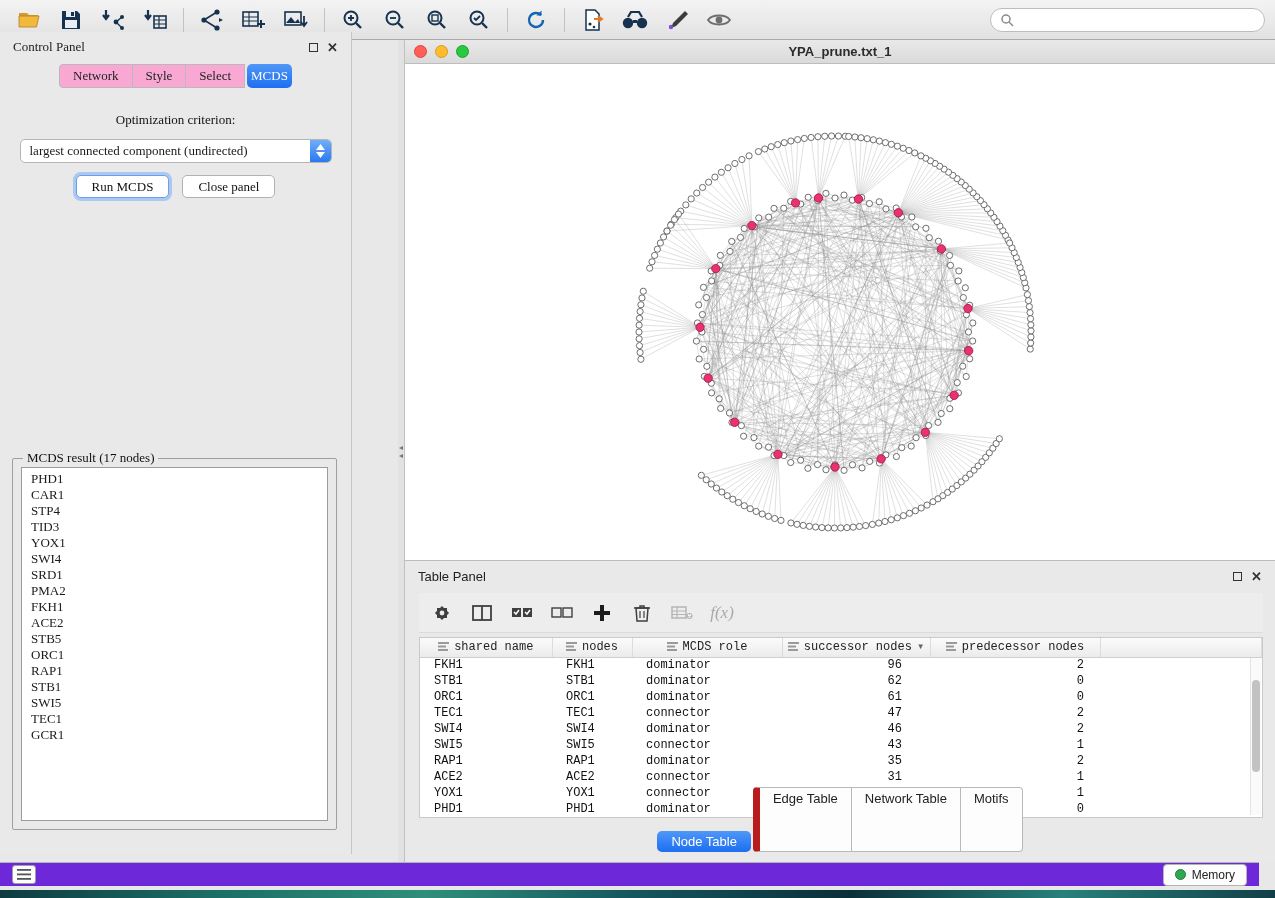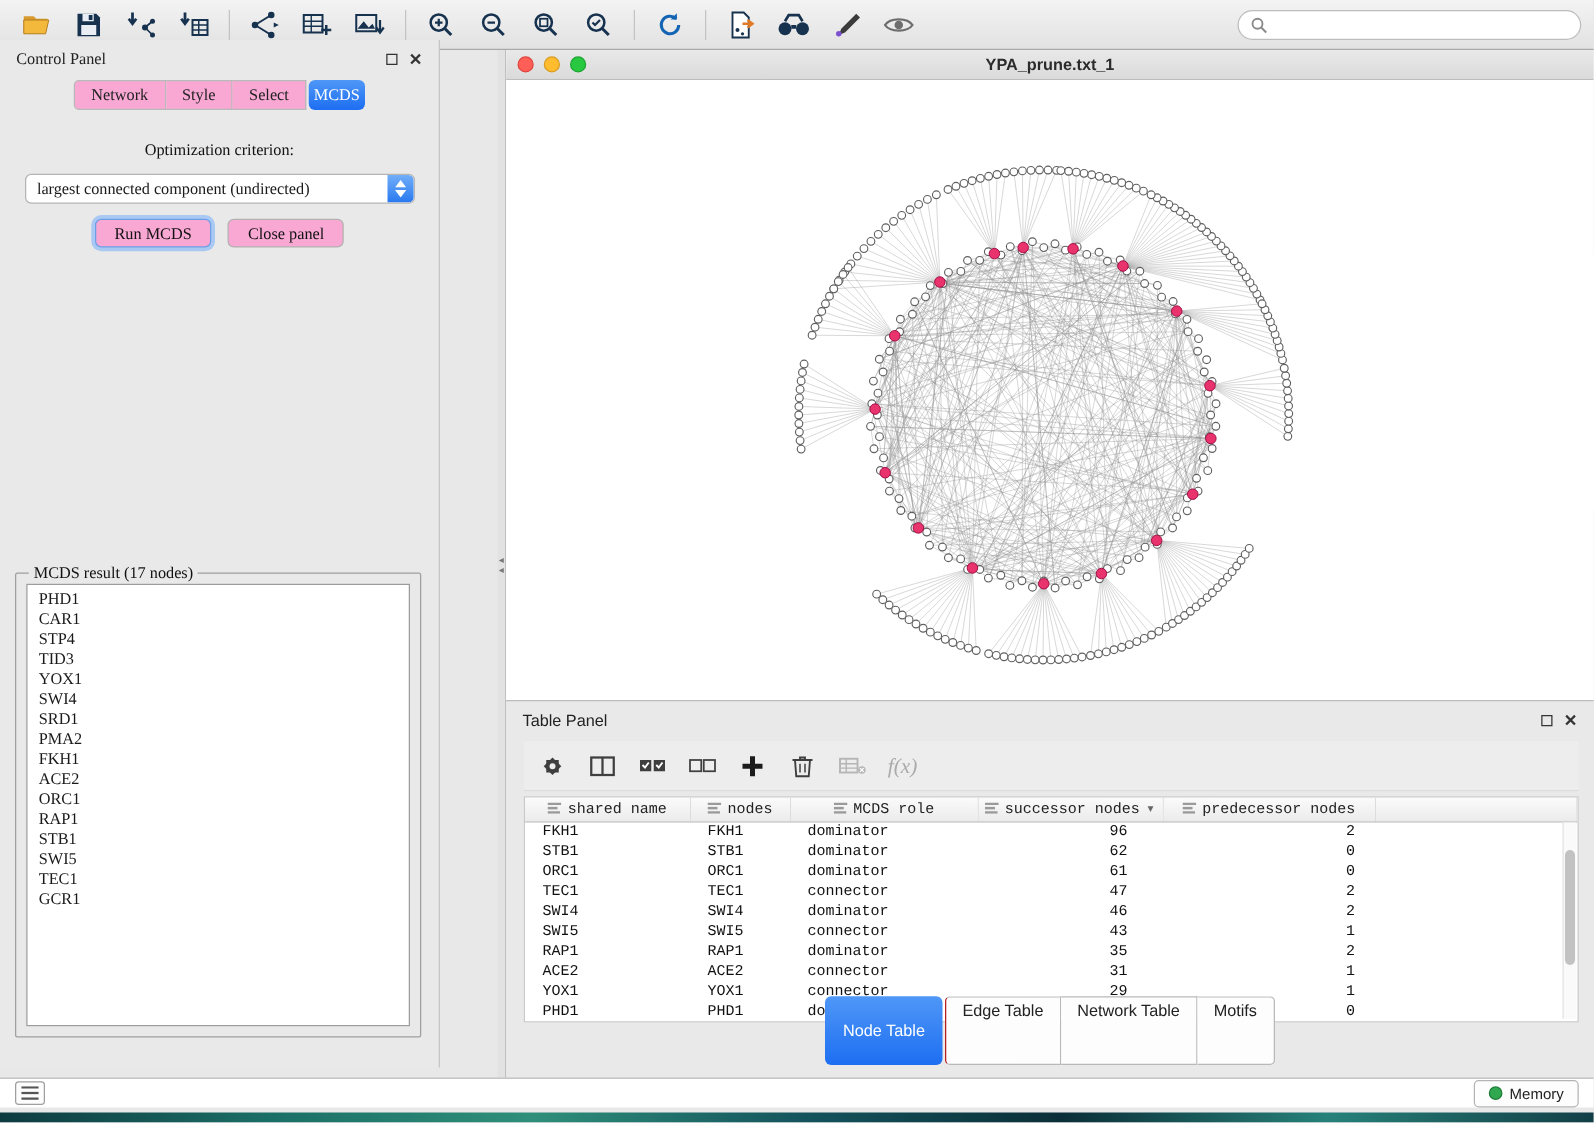--- a/index.html
+++ b/index.html
@@ -57,21 +57,21 @@
   }
   .dd-stepper {
     position:absolute; top:0; right:0; bottom:0; width:21px;
     background:linear-gradient(#71aef9,#2a79f0);
     border-radius:0 4px 4px 0; display:flex; flex-direction:column;
     align-items:center; justify-content:center; gap:2px;
   }
   .btn-row { display:flex; justify-content:center; gap:13px; margin-top:12px; }
   .btn {
     height:23px; padding:0 15px; font-size:13px; font-family:inherit;
-    background:#f9a8d4; border:1px solid #b2b2b2; border-radius:5px; color:#111;
+    background:#ffffff; border:1px solid #b2b2b2; border-radius:5px; color:#111;
   }
   .btn.focus-ring { border:1px solid #6d9ee8; box-shadow:0 0 0 3px #a9c9f3; }
 
   .mcds-fieldset {
     position:absolute; left:12px; right:14px; top:426px; height:372px;
     border:1px solid #9f9f9f; border-radius:2px; background:#e9e9e9;
   }
   .mcds-fieldset legend { font-size:13px; margin-left:6px; padding:0 4px; color:#111; }
   .mcds-listbox {
     position:absolute; left:8px; right:8px; top:8px; bottom:8px;
@@ -139,29 +139,29 @@
   }
   .vthumb { position:absolute; left:1px; right:1px; top:22px; height:92px; background:#c2c2c2; border-radius:5px; }
 
   .table-tabs { position:absolute; left:0; right:0; bottom:10px; display:flex; justify-content:center; }
   .ttab {
     font-size:13px; padding:3px 13px; background:#fdfdfd;
     border:1px solid #b9b9b9; border-left:none; color:#222;
   }
   .ttab.active {
     background:linear-gradient(#4f97f7,#1d6ef2); color:#fff; border:none;
-    border-radius:5px; padding:20px 14px; margin-right:2px;
-  }
-  .ttab.first-plain { border-left:1px solid #b91c1c; border-radius:4px 0 0 4px; }
+    border-radius:5px; padding:3px 14px; margin-right:2px;margin-top:44px;
+  }
+  .ttab.first-plain { border-left:7px solid #b91c1c; border-radius:4px 0 0 4px; }
   .ttab:last-child { border-radius:0 4px 4px 0; }
 
   
   .status-bar {
-    position:absolute; left:0; right:0; top:862px; height:24px;
-    background:#ffffff; border-top:1px solid #b3b3b3;
+    position:absolute; left:0; right:16px; top:862px; height:24px;
+    background:#6d28d9; border-top:1px solid #b3b3b3;
     display:flex; align-items:center; padding:0 12px;
   }
   .panelmenu-btn {
     width:24px; height:19px; background:#fdfdfd; border:1px solid #9f9f9f; border-radius:3px;
     display:flex; align-items:center; justify-content:center;
   }
   .memory-btn {
     margin-left:auto; height:22px; padding:0 11px; background:#fdfdfd;
     border:1px solid #b4b4b4; border-radius:4px; display:flex; align-items:center; gap:6px;
     font-size:12px; color:#222;
@@ -348,20 +348,21 @@
           <div>PHD1</div>
           <div>CAR1</div>
           <div>STP4</div>
           <div>TID3</div>
           <div>YOX1</div>
           <div>SWI4</div>
           <div>SRD1</div>
           <div>PMA2</div>
           <div>FKH1</div>
           <div>ACE2</div>
+          <div>STB5</div>
           <div>ORC1</div>
           <div>RAP1</div>
           <div>STB1</div>
           <div>SWI5</div>
           <div>TEC1</div>
           <div>GCR1</div>
         </div>
     </div>
   </div>
 

